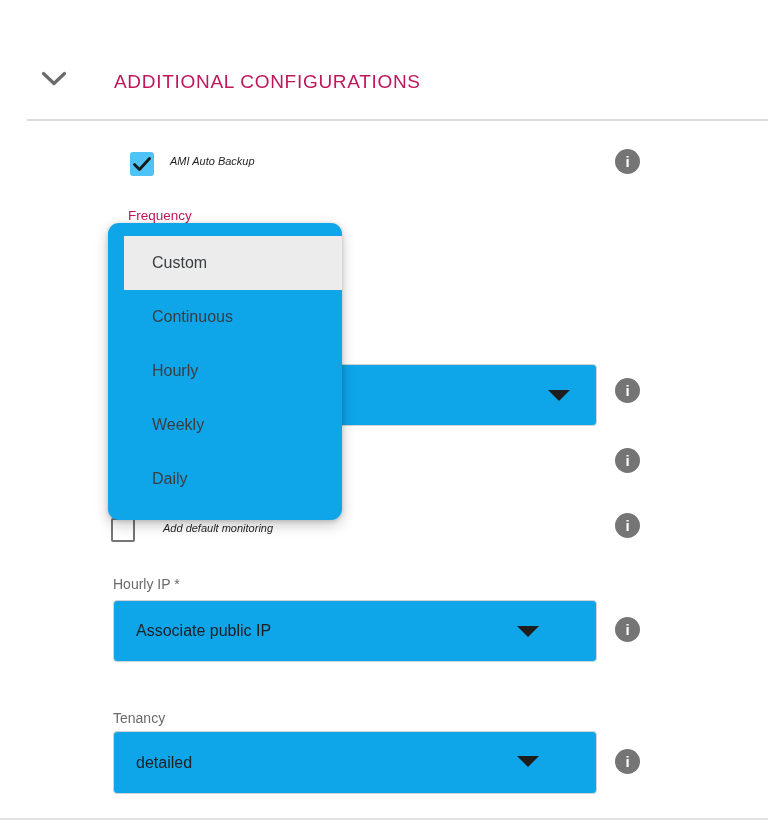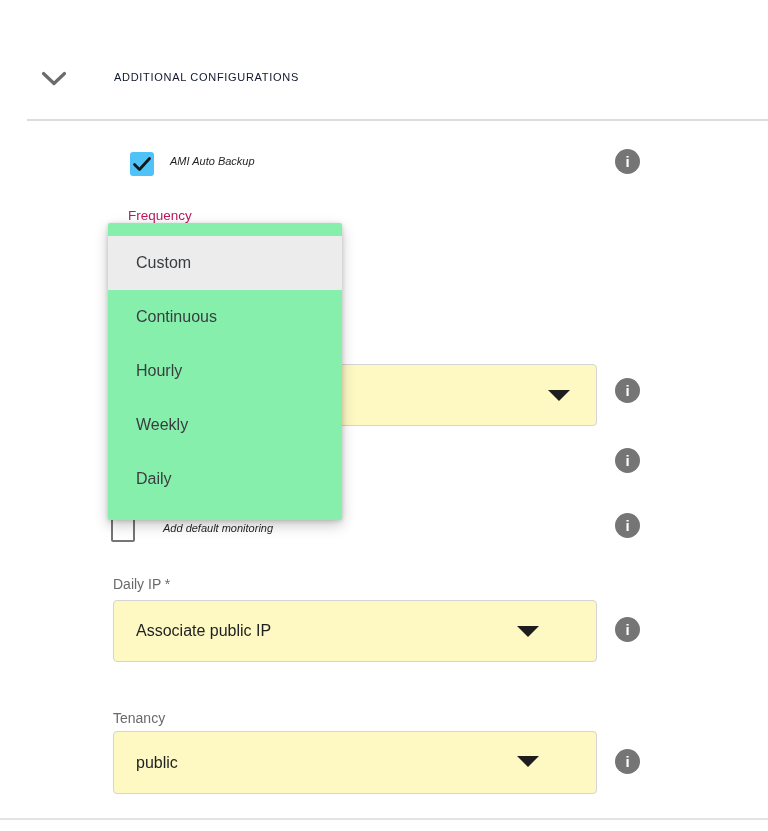--- a/index.html
+++ b/index.html
@@ -5,21 +5,21 @@
   * { margin:0; padding:0; box-sizing:border-box; }
   html,body { background:#fff; }
   .screen {
     position:relative; width:768px; height:831px; background:#ffffff;
     font-family:"Liberation Sans","DejaVu Sans",sans-serif; overflow:hidden;
   }
   .abs { position:absolute; }
 
   
   .chevron { left:41px; top:71px; width:26px; height:16px; }
-  .section-title { left:114px; top:71px; font-size:11px; letter-spacing:0.7px; color:#0f172a; }
+  .section-title { left:114px; top:71px; font-size:19px; letter-spacing:0.7px; color:#be185d; }
   .divider-top { left:27px; top:119px; width:741px; height:2px; background:#dcdcdc; }
   .divider-bottom { left:0; top:818px; width:768px; height:2px; background:#e3e3e3; }
 
   
   .cb-checked { left:130px; top:152px; width:24px; height:24px; background:#4fc3f7; border-radius:3px; }
   .cb-checked svg { display:block; width:24px; height:24px; }
   .cb-label { font-size:11px; color:#1f2123;font-style:italic; }
   .ami-label { left:170px; top:155px; }
   .cb-unchecked { left:111px; top:518px; width:24px; height:24px; border:2px solid #757575;
                   border-radius:2px; background:#fff; z-index:1; }
@@ -30,40 +30,40 @@
           display:flex; align-items:center; justify-content:center;
           font-size:15px; font-weight:bold; font-family:"Liberation Sans",sans-serif; }
   .i-ami { left:615px; top:149px; } .i-freq { left:615px; top:378px; }
   .i-hid { left:615px; top:448px; } .i-mon { left:615px; top:513px; }
   .i-pip { left:615px; top:617px; } .i-ten { left:615px; top:749px; }
 
   
   .freq-label { left:128px; top:208px; font-size:13.5px; color:#be185d; z-index:5; }
 
   
-  .select { width:484px; border:1px solid #d4d4d4; border-radius:4px; background:#fef9c3; }
+  .select { width:484px; border:1px solid #d4d4d4; border-radius:4px; background:#0ea5e9; }
   .select-value { padding-left:22px; font-size:16px; color:#1d1f21; }
   .sel-covered { left:113px; top:364px; height:62px; z-index:2; }
   .sel-pip { left:113px; top:600px; height:62px; }
   .sel-pip .select-value { line-height:60px; }
   .sel-ten { left:113px; top:731px; height:63px; }
   .sel-ten .select-value { line-height:61px; }
   .field-label { font-size:14px; color:#6a6a6a; }
   .pip-label { left:113px; top:576px; } .ten-label { left:113px; top:710px;text-align:center; }
 
   
   .arrow { width:0; height:0; border-left:11px solid transparent;
            border-right:11px solid transparent; border-top:11px solid #1d1d1d; }
   .ar-covered { left:548px; top:390px; z-index:3; }
   .ar-pip { left:517px; top:626px; }
   .ar-ten { left:517px; top:756px; }
 
   
-  .menu { left:108px; top:223px; width:234px; background:#86efac; z-index:10;
-          padding:13px 0 14px 0; border-radius:2px;
+  .menu { left:108px; top:223px; width:234px; background:#0ea5e9; z-index:10;
+          padding:13px 0 14px 16px; border-radius:11px;
           box-shadow:0 5px 14px rgba(0,0,0,0.22), 0 1px 4px rgba(0,0,0,0.16); }
   .menu-item { height:54px; line-height:54px; padding-left:28px; font-size:16px;
                color:#3a3d40; cursor:pointer; }
   .menu-item.highlighted { background:#ececec; }
 </style>
 </head>
 <body>
 
 <div class="screen">
 
@@ -94,28 +94,28 @@
     <div class="menu-item">Continuous</div>
     <div class="menu-item">Hourly</div>
     <div class="menu-item">Weekly</div>
     <div class="menu-item">Daily</div>
   </div>
 
   <div class="abs cb-unchecked"></div>
   <div class="abs cb-label mon-label">Add default monitoring</div>
   <div class="abs info i-mon">i</div>
 
-  <div class="abs field-label pip-label">Daily IP *</div>
+  <div class="abs field-label pip-label">Hourly IP *</div>
   <div class="abs select sel-pip">
     <div class="select-value">Associate public IP</div>
   </div>
   <div class="abs arrow ar-pip"></div>
   <div class="abs info i-pip">i</div>
 
   <div class="abs field-label ten-label">Tenancy</div>
   <div class="abs select sel-ten">
-    <div class="select-value">public</div>
+    <div class="select-value">detailed</div>
   </div>
   <div class="abs arrow ar-ten"></div>
   <div class="abs info i-ten">i</div>
 
   <div class="abs divider-bottom"></div>
 </div>
 
 </body></html>

